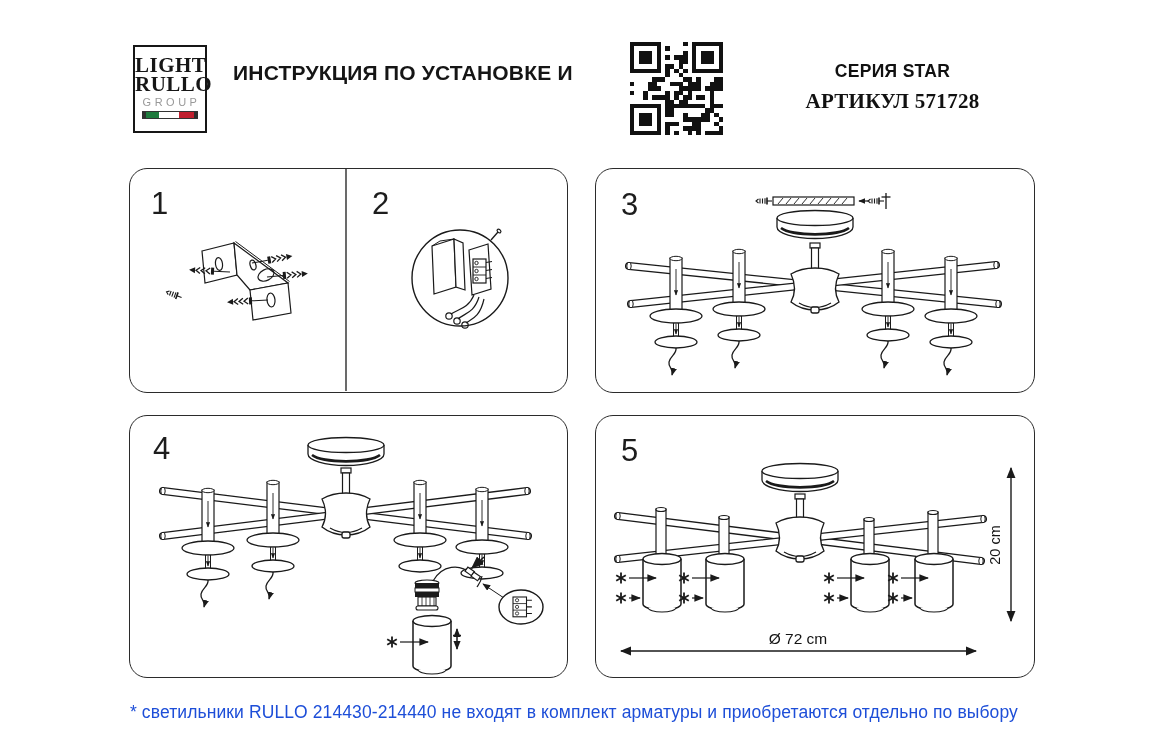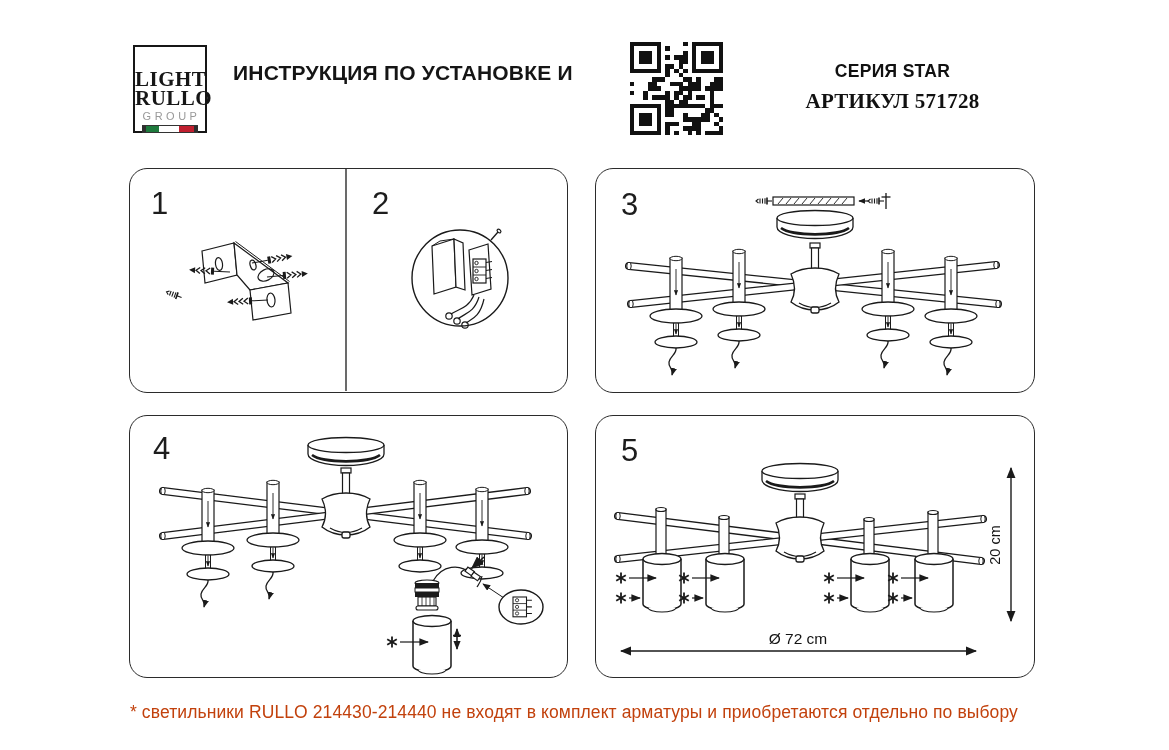--- a/index.html
+++ b/index.html
@@ -1,20 +1,20 @@
 <!DOCTYPE html>
 <html><head>
 <meta charset="utf-8">
 <style>
   html,body{margin:0;padding:0;background:#fff;}
   #page{position:relative;width:1169px;height:750px;background:#fff;overflow:hidden;
         font-family:"Liberation Sans",sans-serif;color:#111;}
   
   #logo-box{position:absolute;left:133px;top:45px;width:74px;height:88px;
-            border:2px solid #161616;box-sizing:border-box;text-align:center;padding-top:23px;}
+            border:2px solid #161616;box-sizing:border-box;text-align:center;padding-top:9px;}
   .logo-word{font-family:"Liberation Serif",serif;font-weight:700;font-size:21px;line-height:19px;
              letter-spacing:.5px;color:#161616;}
   .logo-group{font-size:11px;letter-spacing:3.5px;color:#999;margin-top:2px;margin-left:3px;}
   #logo-flag{width:56px;height:6px;margin:3px auto 0 auto;border-top:1px solid #333;border-bottom:1px solid #333;
     background:linear-gradient(90deg,#2e2e2e 0 7%,#1e7a3d 7% 30%,#ffffff 30% 66%,#c01f2f 66% 92%,#2e2e2e 92% 100%);}
   #title{position:absolute;left:233px;top:56px;font-size:21px;font-weight:700;line-height:33px;
          letter-spacing:.2px;color:#151515;}
   #qr{position:absolute;left:630px;top:42px;width:93px;height:93px;}
   #series-block{position:absolute;left:790px;top:61px;width:205px;text-align:center;}
   #series{font-size:17.5px;font-weight:700;letter-spacing:.3px;}
@@ -23,21 +23,21 @@
   .panel{position:absolute;border:1.6px solid #2b2b2b;border-radius:18px;box-sizing:border-box;background:#fff;}
   #panel-12{left:129px;top:168px;width:439px;height:225px;}
   #panel-3 {left:595px;top:168px;width:440px;height:225px;}
   #panel-4 {left:129px;top:415px;width:439px;height:263px;}
   #panel-5 {left:595px;top:415px;width:440px;height:263px;}
   .panel svg{position:absolute;left:0;top:0;}
   .step-num{position:absolute;font-size:31px;font-weight:400;color:#1d1d1d;line-height:1;}
   #num1{left:21px;top:19px;} #num2{left:242px;top:19px;}
   #num3{left:25px;top:20px;} #num4{left:23px;top:17px;} #num5{left:25px;top:19px;}
   
-  #footer-note{position:absolute;left:130px;top:702px;font-size:17.5px;color:#c2410c;letter-spacing:.1px;}
+  #footer-note{position:absolute;left:130px;top:702px;font-size:17.5px;color:#1d4ed8;letter-spacing:.1px;}
   svg text{font-family:"Liberation Sans",sans-serif;fill:#141414;}
 </style>
 </head>
 <body>
 
 <svg width="0" height="0" style="position:absolute" aria-hidden="true">
   <defs>
     <marker id="mA" viewBox="0 0 10 8" refX="9" refY="4" markerWidth="8" markerHeight="6.5" orient="auto-start-reverse">
       <path d="M0,0 L10,4 L0,8 Z" fill="#1a1a1a"></path>
     </marker>

